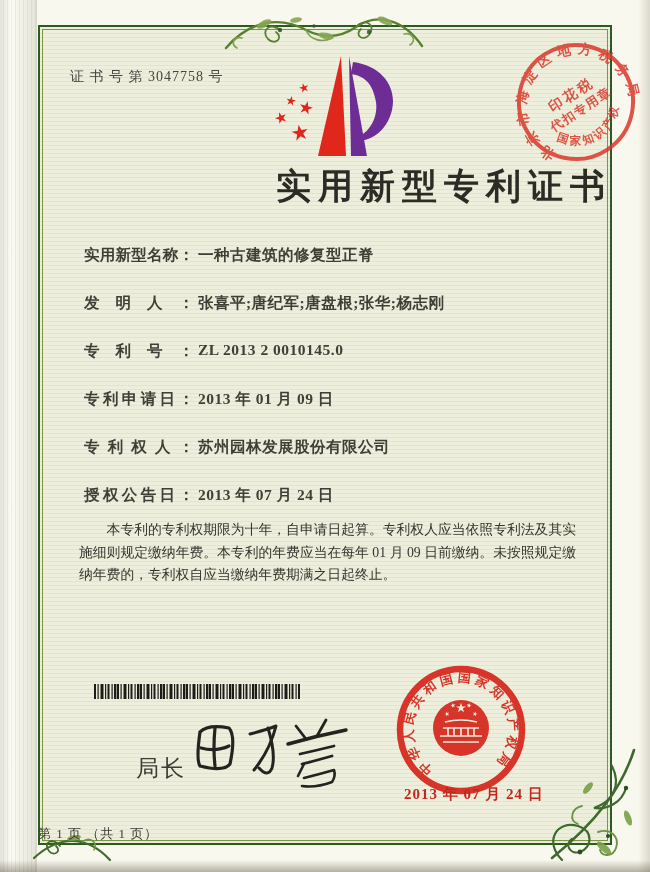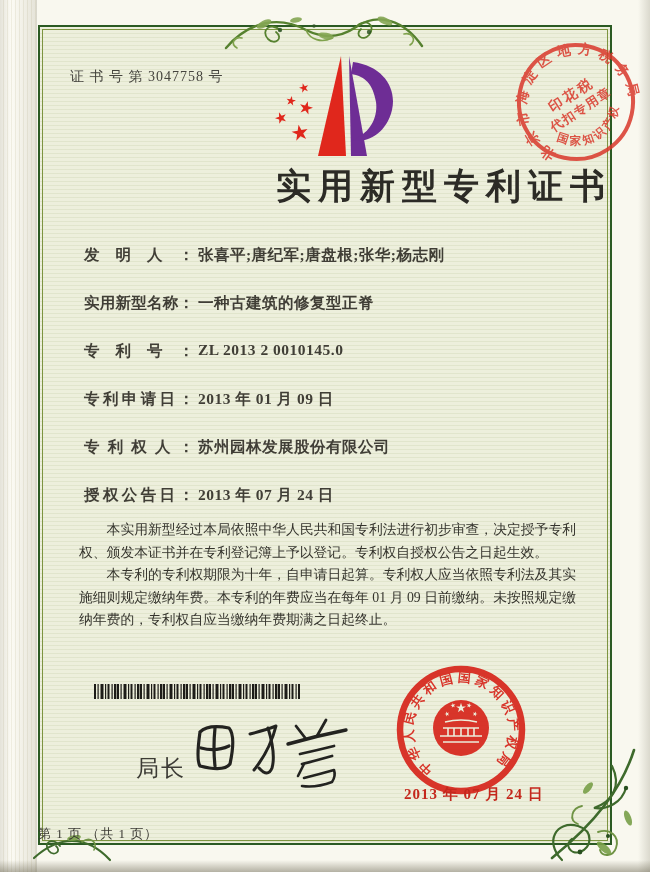--- a/index.html
+++ b/index.html
@@ -174,47 +174,46 @@
       </text>
       <text x="66" y="62" text-anchor="middle" fill="#d9382b" font-size="14" font-weight="bold" letter-spacing="3" font-family="Liberation Serif, serif">印花税</text>
       <text x="66" y="79" text-anchor="middle" fill="#d9382b" font-size="12.5" font-weight="bold" letter-spacing="1.5" font-family="Liberation Serif, serif">代扣专用章</text>
     </g>
   </svg>
 
   <div class="title">实用新型专利证书</div>
 
   <div class="fields">
     <div class="field-row">
+      <span class="field-label">实用新型名称：</span>
+      <span class="field-value">一种古建筑的修复型正脊</span>
+    </div>
+    <div class="field-row">
       <span class="field-label">发明人：</span>
       <span class="field-value">张喜平;唐纪军;唐盘根;张华;杨志刚</span>
     </div>
     <div class="field-row">
-      <span class="field-label">实用新型名称：</span>
-      <span class="field-value">一种古建筑的修复型正脊</span>
-    </div>
-    <div class="field-row">
       <span class="field-label">专利号：</span>
       <span class="field-value">ZL 2013 2 0010145.0</span>
     </div>
     <div class="field-row">
       <span class="field-label">专利申请日：</span>
       <span class="field-value">2013 年 01 月 09 日</span>
     </div>
     <div class="field-row">
       <span class="field-label">专利权人：</span>
       <span class="field-value">苏州园林发展股份有限公司</span>
     </div>
     <div class="field-row">
       <span class="field-label">授权公告日：</span>
       <span class="field-value">2013 年 07 月 24 日</span>
     </div>
   </div>
 
   <div class="paragraphs">
-    <p>本实用新型经过本局依照中华人民共和国专利法进行初步审查，决定授予专利权、颁发本证书并在专利登记簿上予以登记。专利权自授权公告之日起生效。</p>
     <p>本专利的专利权期限为十年，自申请日起算。专利权人应当依照专利法及其实施细则规定缴纳年费。本专利的年费应当在每年 01 月 09 日前缴纳。未按照规定缴纳年费的，专利权自应当缴纳年费期满之日起终止。</p>
   </div>
 
   <svg class="barcode" width="206" height="15" viewBox="0 0 206 15">
     <defs>
       <pattern id="bars" width="23" height="15" patternUnits="userSpaceOnUse">
         <rect x="0" y="0" width="2" height="15" fill="#1d1c18"></rect>
         <rect x="3.5" y="0" width="1.2" height="15" fill="#1d1c18"></rect>
         <rect x="6.5" y="0" width="3" height="15" fill="#1d1c18"></rect>
         <rect x="11" y="0" width="1.2" height="15" fill="#1d1c18"></rect>

